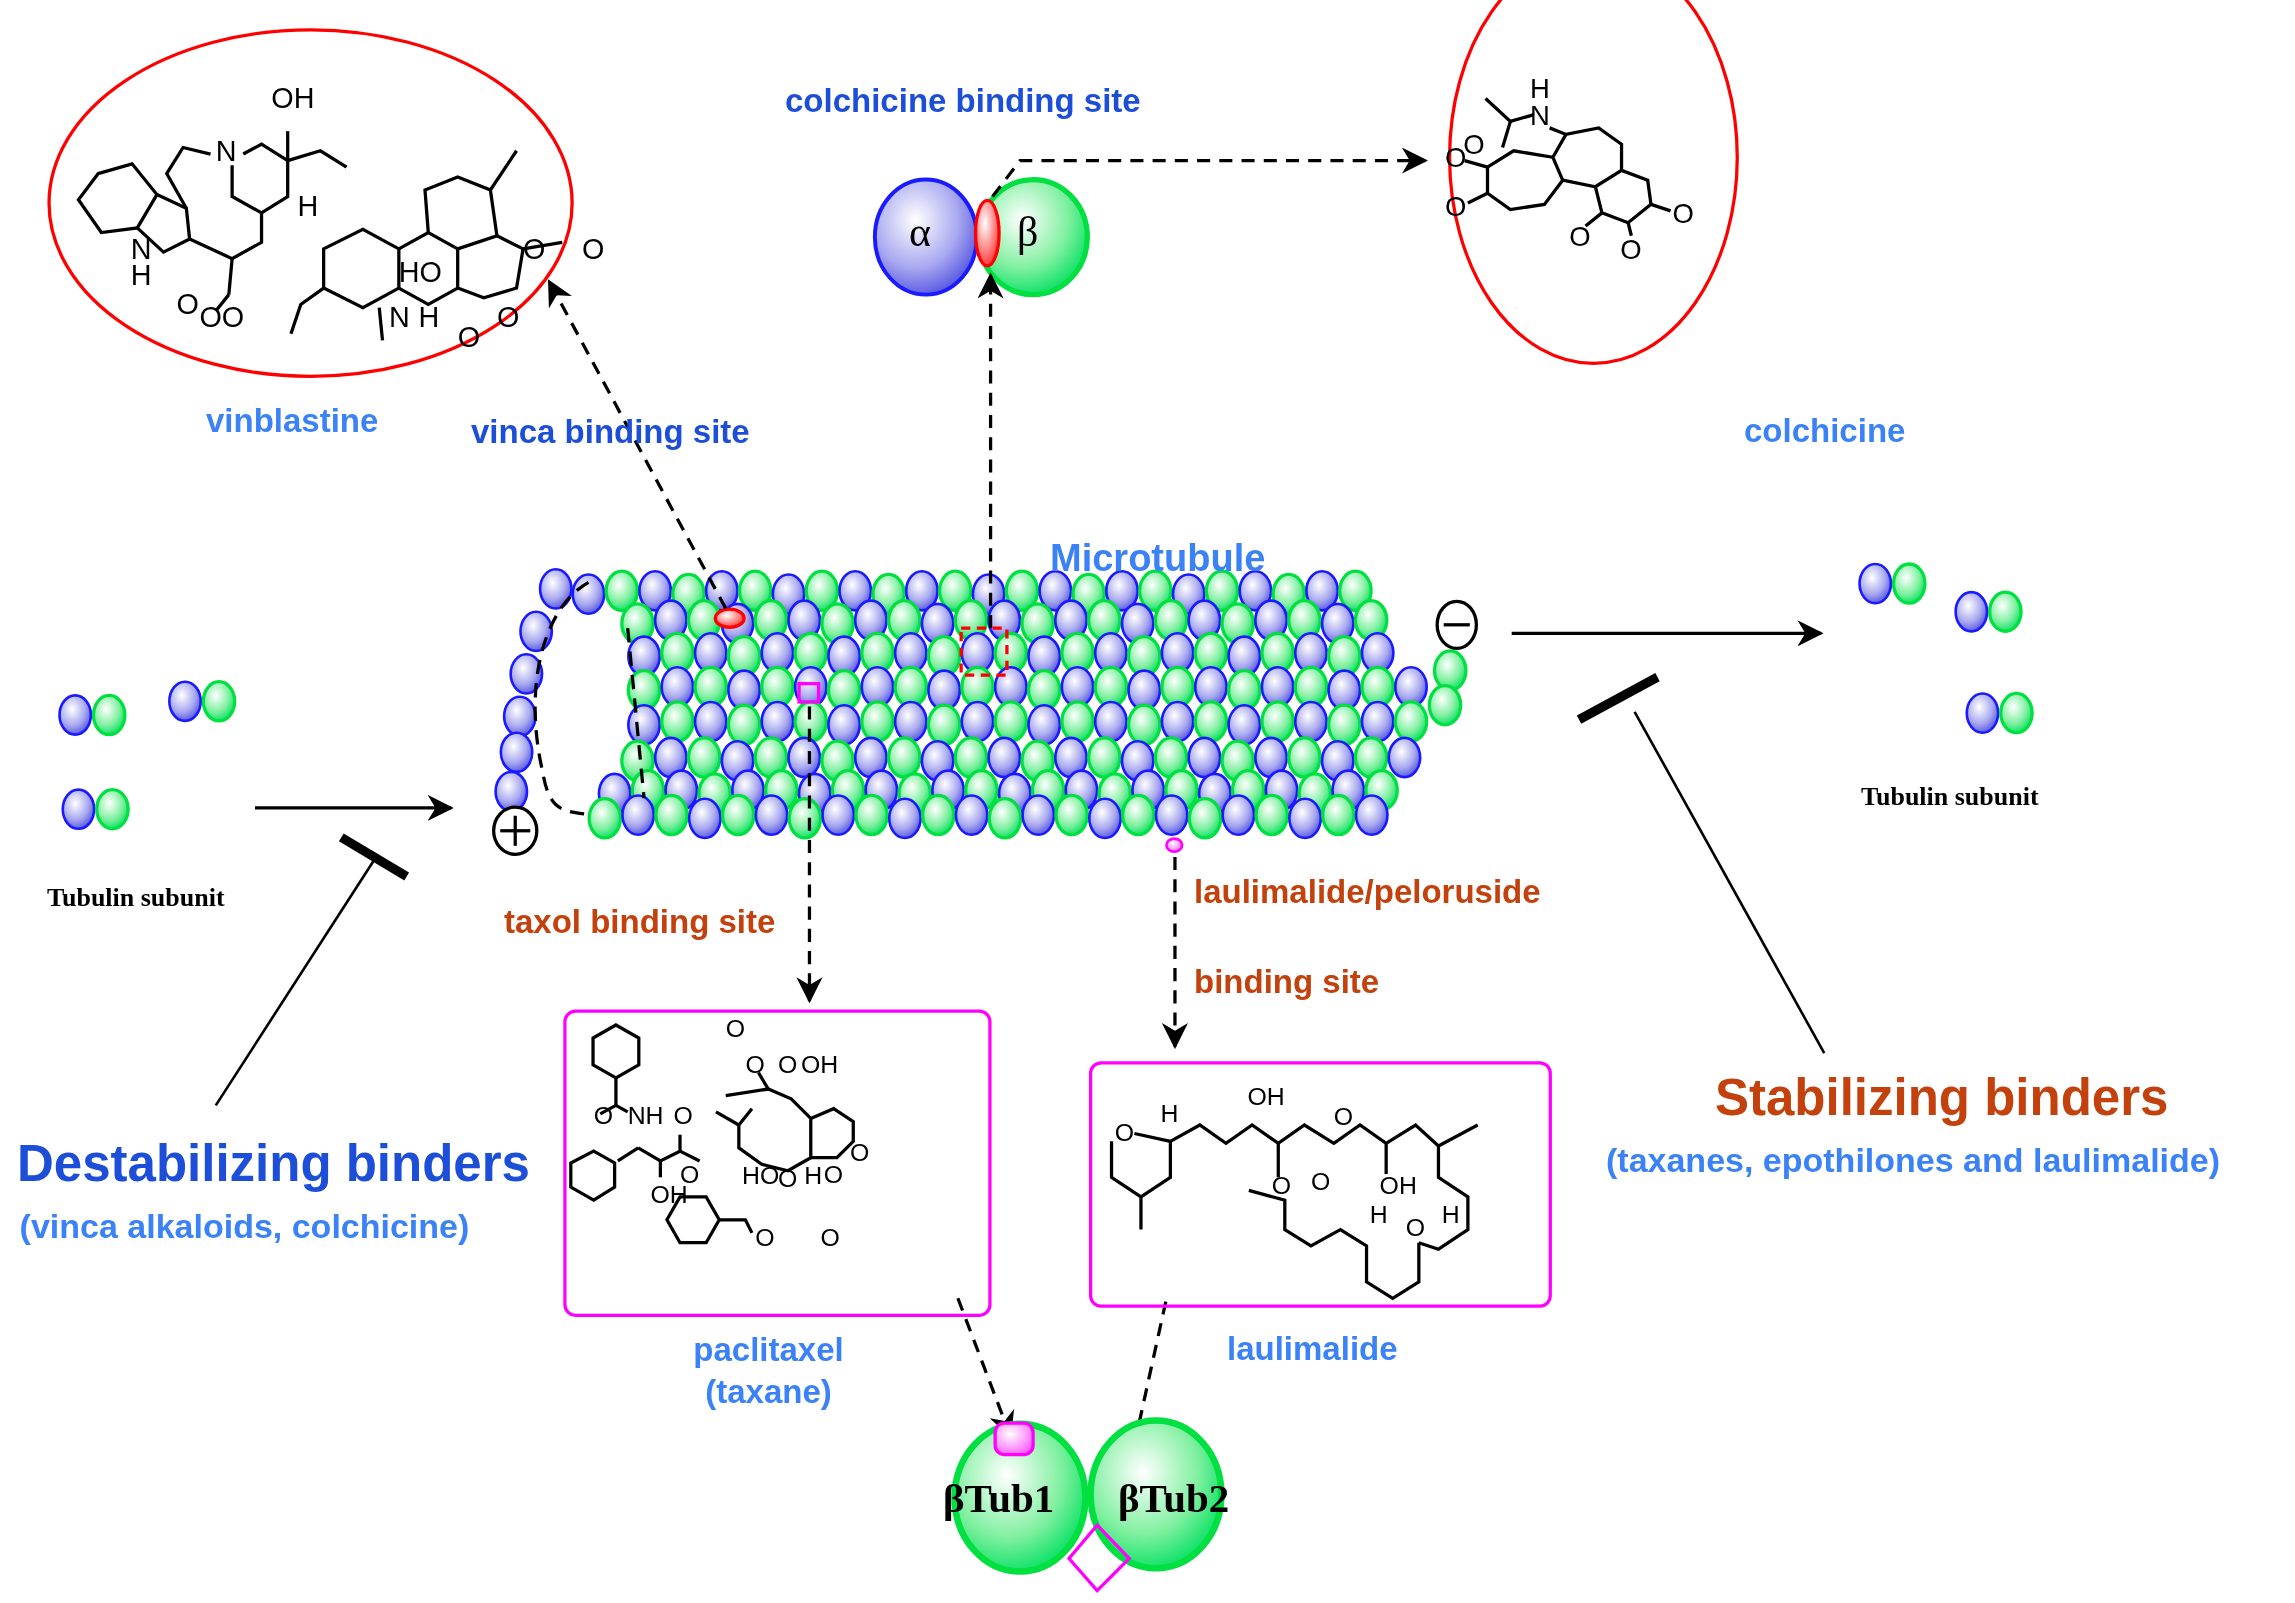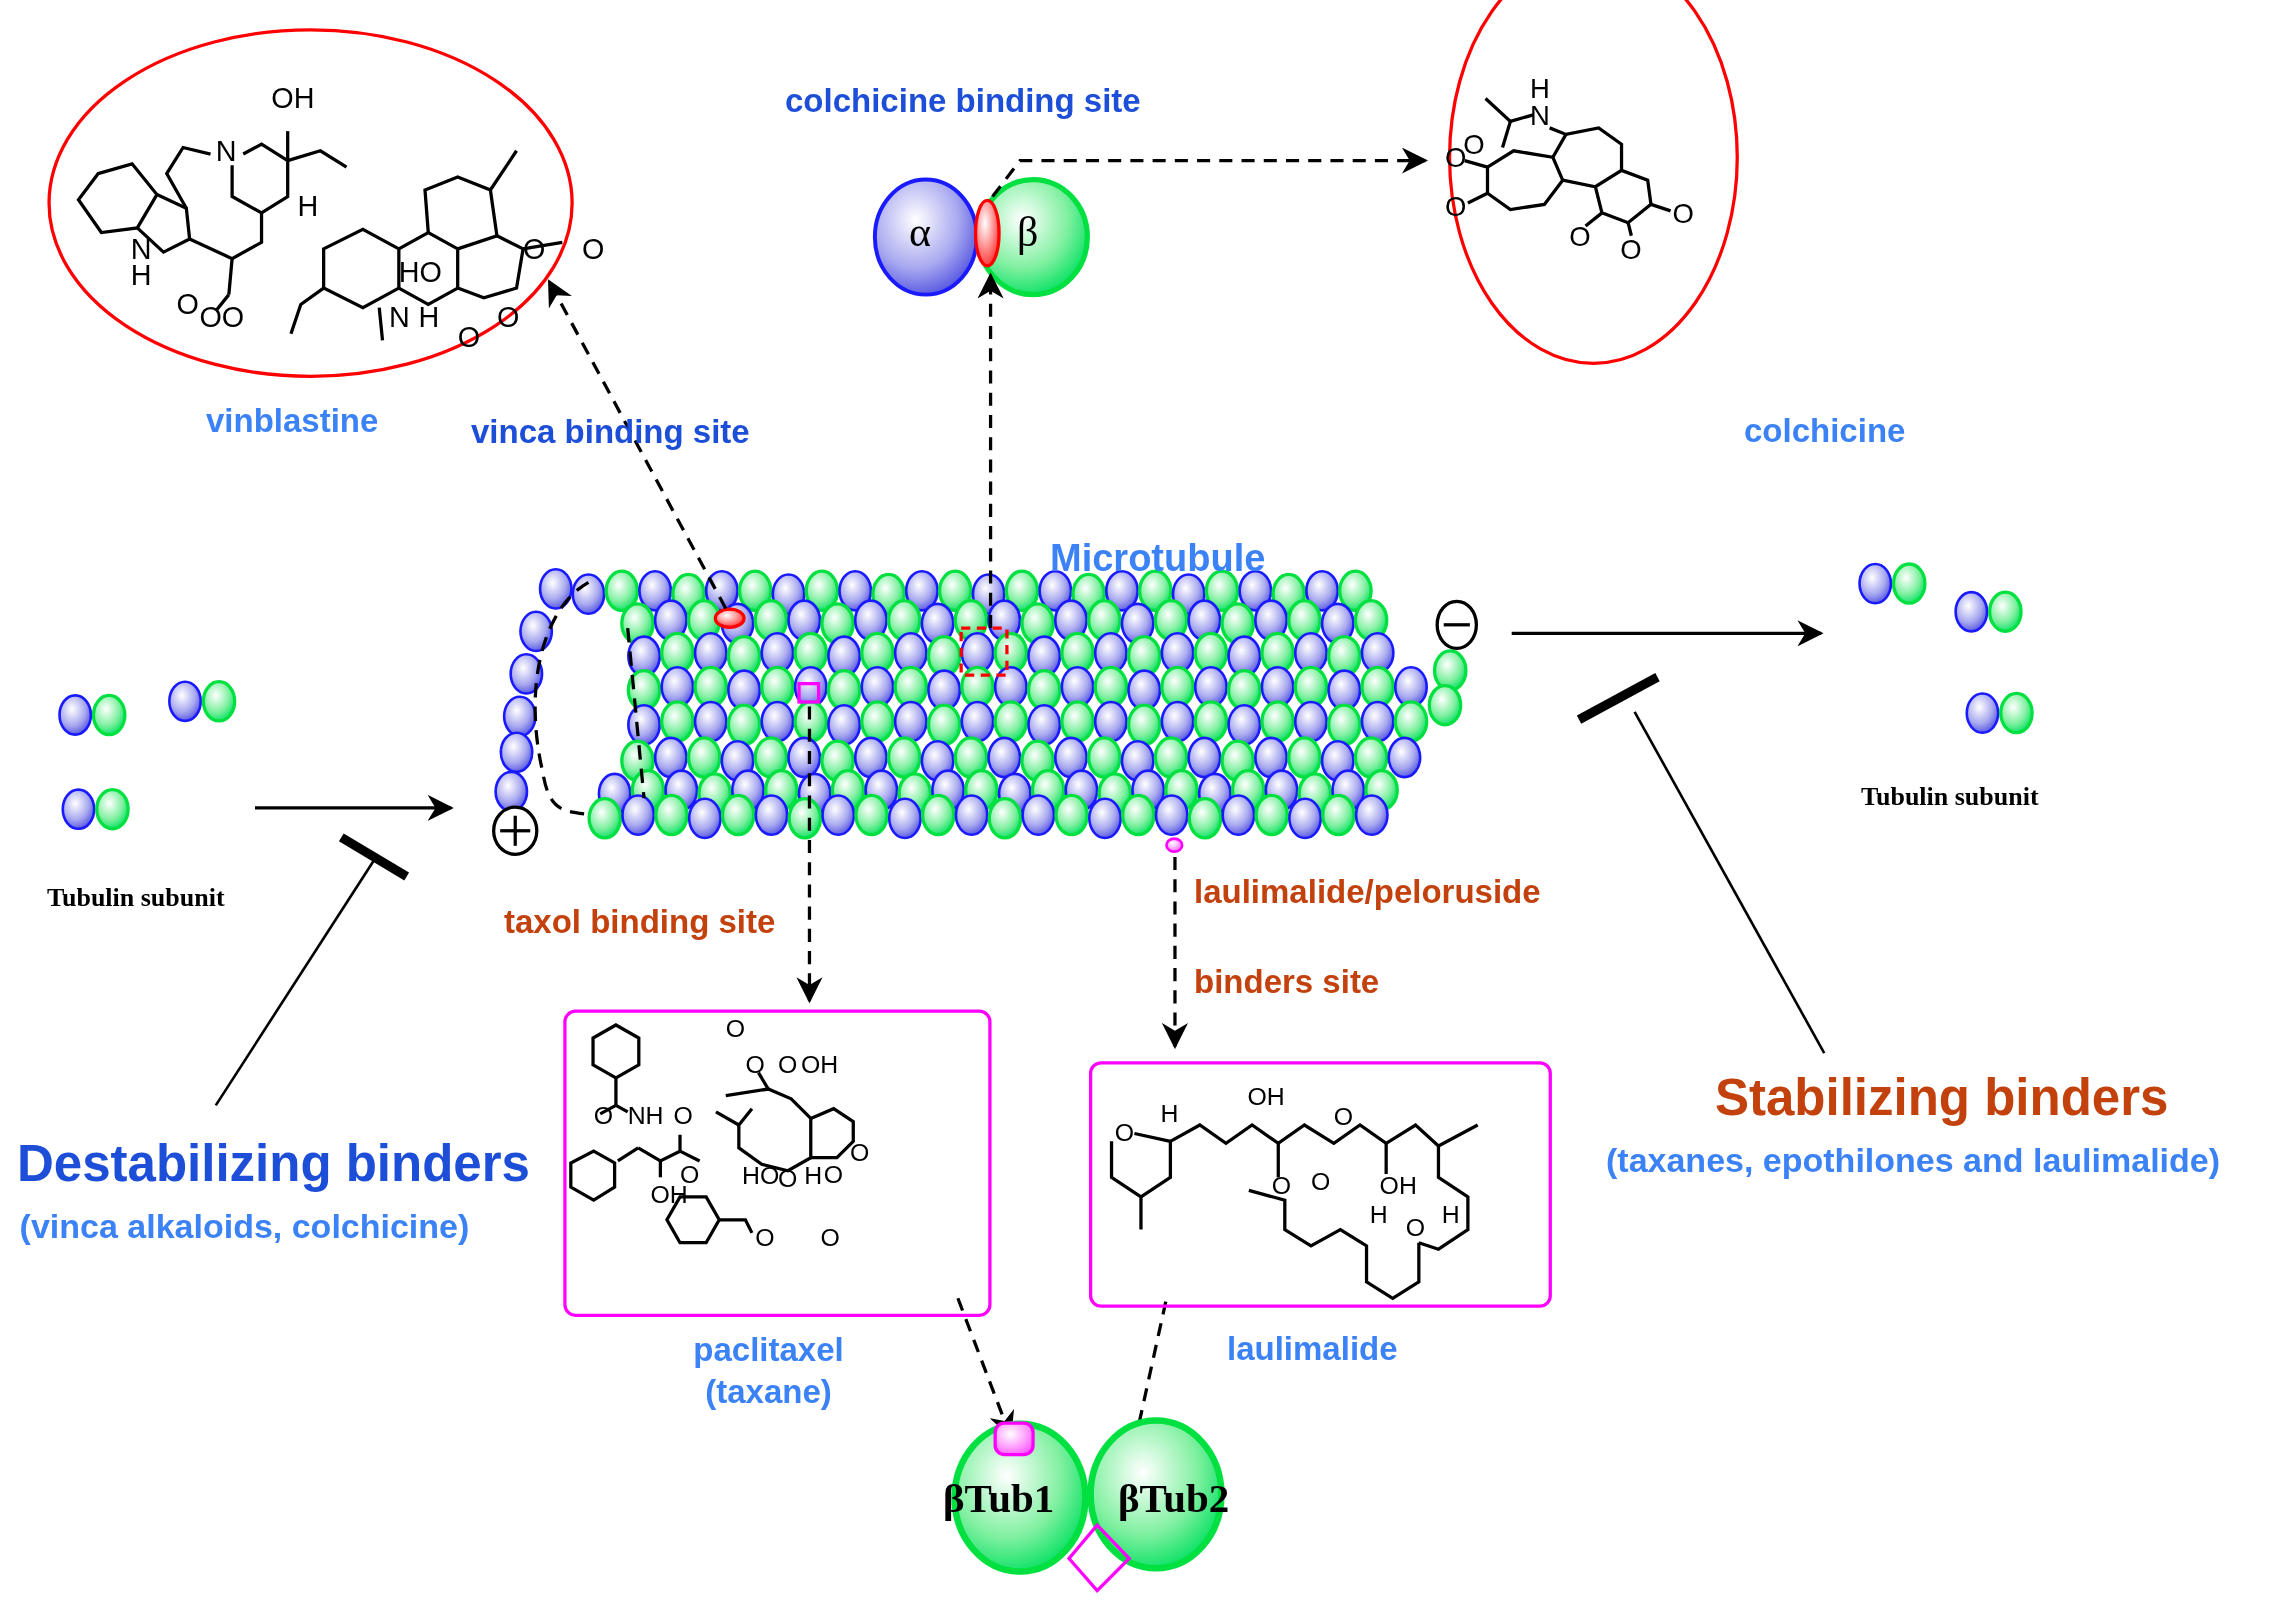--- a/index.html
+++ b/index.html
@@ -435,21 +435,21 @@
       <ellipse cx="3067" cy="935" rx="24" ry="30" fill="url(#gGreen)" stroke="#00e040" stroke-width="5"></ellipse>
       <ellipse cx="3032" cy="1090" rx="24" ry="30" fill="url(#gBlue)" stroke="#1a1aff" stroke-width="4"></ellipse>
       <ellipse cx="3084" cy="1090" rx="24" ry="30" fill="url(#gGreen)" stroke="#00e040" stroke-width="5"></ellipse>
     </g>
 </svg>
 
 <div class="lbl red site" style="left:785px; top:82px;">colchicine binding site</div>
 <div class="lbl red site" style="left:471px; top:413px;">vinca binding site</div>
 <div class="lbl mag site" style="left:504px; top:903px;">taxol binding site</div>
 <div class="lbl mag site" style="left:1194px; top:873px;text-align:right;">laulimalide/peloruside</div>
-<div class="lbl mag site" style="left:1194px; top:963px;">binders site</div>
+<div class="lbl mag site" style="left:1194px; top:963px;">binding site</div>
 
 <div class="lbl blk" style="left:1050px; top:520px; font-size:38px;margin-top:17px;">Microtubule</div>
 
 <div class="lbl blk name" style="left:206px; top:402px;">vinblastine</div>
 <div class="lbl blk name" style="left:1744px; top:412px;">colchicine</div>
 <div class="lbl blk name center" style="left:687px; top:1331px; width:163px;">paclitaxel</div>
 <div class="lbl blk name center" style="left:687px; top:1373px; width:163px;">(taxane)</div>
 <div class="lbl blk name" style="left:1227px; top:1330px;">laulimalide</div>
 
 <div class="lbl tubsub" style="left:47px; top:883px;">Tubulin subunit</div>

